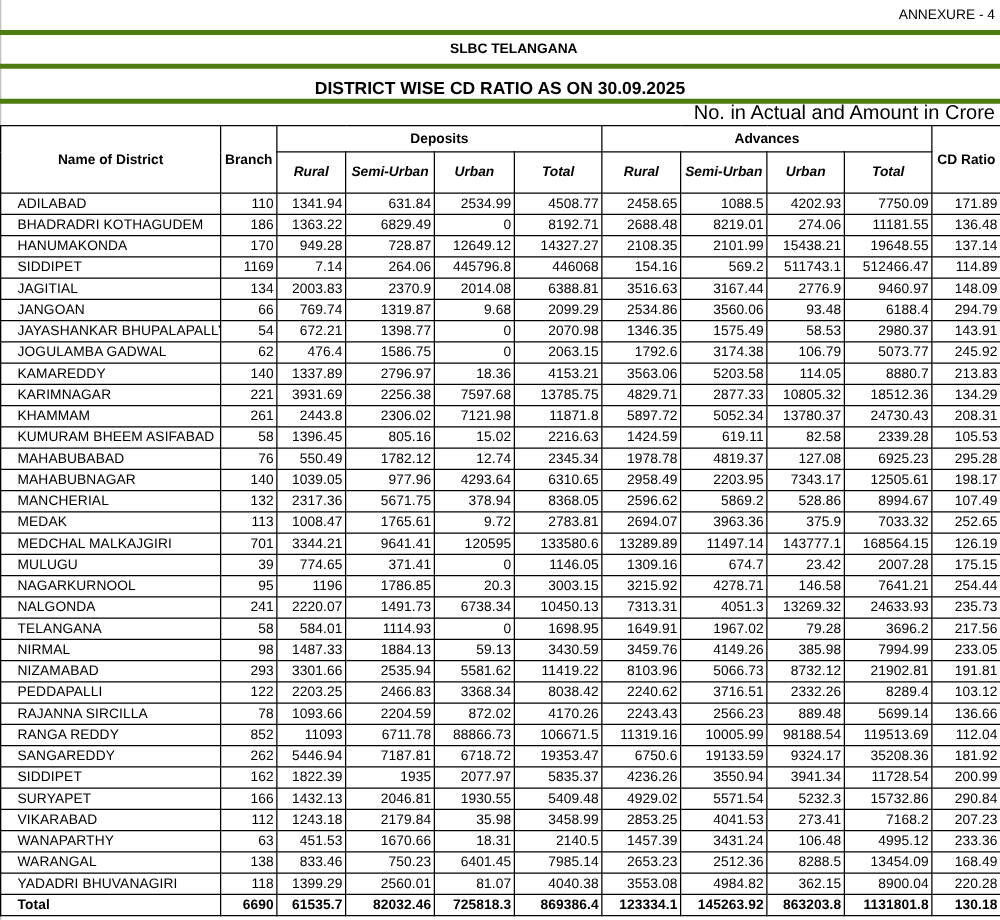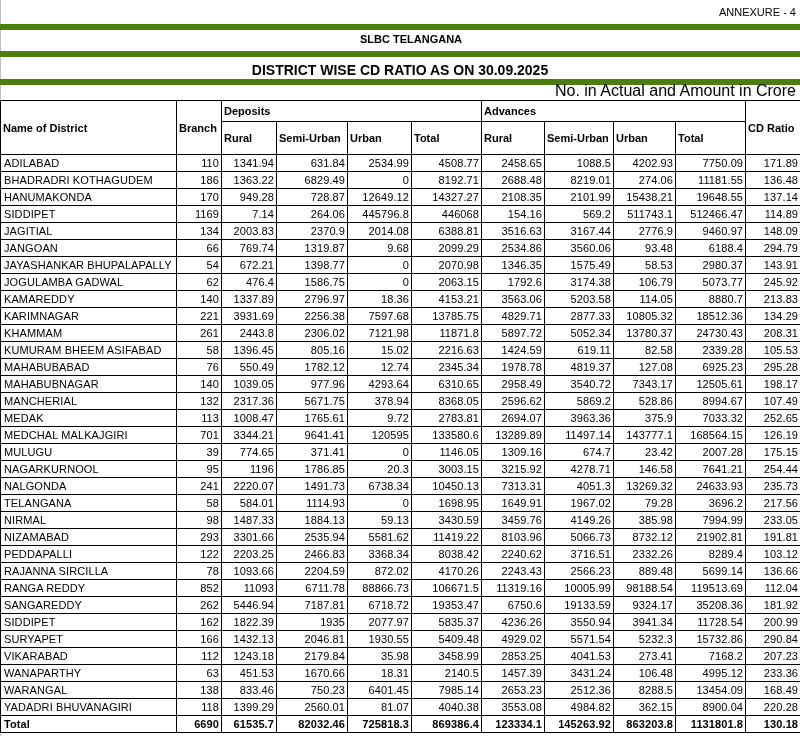--- a/index.html
+++ b/index.html
@@ -1,36 +1,36 @@
 <!DOCTYPE html>
 <html><head>
 <meta charset="utf-8">
 <style>
   html, body { margin: 0; padding: 0; background: #ffffff; }
   body { width: 800px; height: 736px; overflow: hidden; position: relative;
          font-family: "Liberation Sans Narrow", "Liberation Sans", sans-serif; color: #000; }
   .sheet { position: absolute; left: 0; top: 0; width: 800px; height: 736px; }
   .left-edge { position: absolute; left: 0; top: 0; width: 1px; height: 736px; background: #bfbfbf; }
-  .band { position: absolute; left: 0; width: 800px; border-bottom: 6px solid #4d7c0f; }
+  .band { position: absolute; left: 0; width: 800px; border-bottom: 4px solid #4d7c0f; }
   .annex { top: 0; height: 24px; }
   .annex span { position: absolute; right: 4px; top: 6px; font-size: 11px; }
   .slbc { top: 25px; height: 26px; }
   .slbc span { position: absolute; left: 0; width: 800px; text-align: center; top: 8px; font-size: 11px; font-weight: bold; margin-left: 11px; }
   .title { top: 52px; height: 27px; }
   .title span { position: absolute; left: 0; width: 800px; text-align: center; top: 10px; font-size: 14px; font-weight: bold; }
   .unit { top: 80px; height: 20px; border-bottom: none; }
   .unit span { position: absolute; right: 4px; top: 2px; font-size: 16px; }
 
   table { position: absolute; left: 0; top: 100px; border-collapse: collapse; table-layout: fixed; width: 800px; }
   th, td { border: 1px solid #000; padding: 0 2px; overflow: hidden; white-space: nowrap; }
-  th { font-size: 11px; font-weight: bold; text-align: left; margin-top: 40px; }
+  th { font-size: 11px; font-weight: bold; text-align: center; margin-top: 40px; }
   thead tr.h1 th { height: 20px; }
-  thead tr.h2 th { height: 32px; }
+  thead tr.h2 th { height: 32px; font-style: italic; }
   td { font-size: 11px; height: 16px; line-height: 16px; text-align: right; letter-spacing: 0.1px; }
-  td.name { text-align: left; padding-left: 3px; }
+  td.name { text-align: left; padding-left: 13px; }
   tr.total td { font-weight: bold; }
   tbody tr td { border-top: 1px solid #000; }
 </style>
 </head>
 <body>
 
 <div class="sheet">
   <div class="left-edge"></div>
 
   <div class="band annex">
@@ -250,21 +250,21 @@
           <td>295.28</td>
         </tr>
         <tr>
           <td class="name">MAHABUBNAGAR</td>
           <td>140</td>
           <td>1039.05</td>
           <td>977.96</td>
           <td>4293.64</td>
           <td>6310.65</td>
           <td>2958.49</td>
-          <td>3540.72</td>
+          <td>2203.95</td>
           <td>7343.17</td>
           <td>12505.61</td>
           <td>198.17</td>
         </tr>
         <tr>
           <td class="name">MANCHERIAL</td>
           <td>132</td>
           <td>2317.36</td>
           <td>5671.75</td>
           <td>378.94</td>

